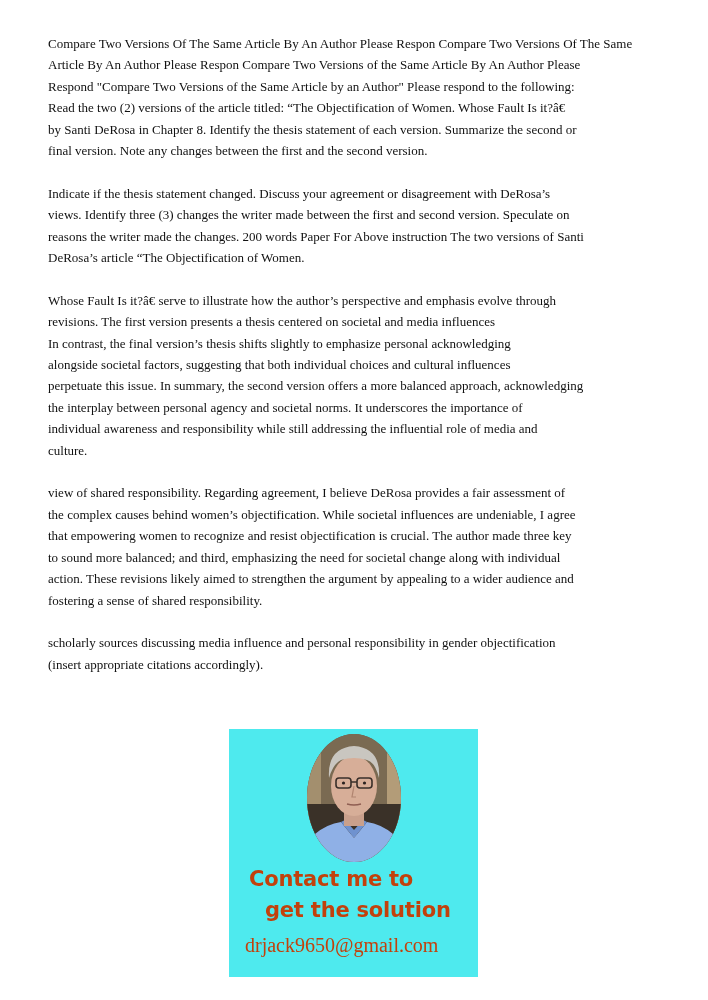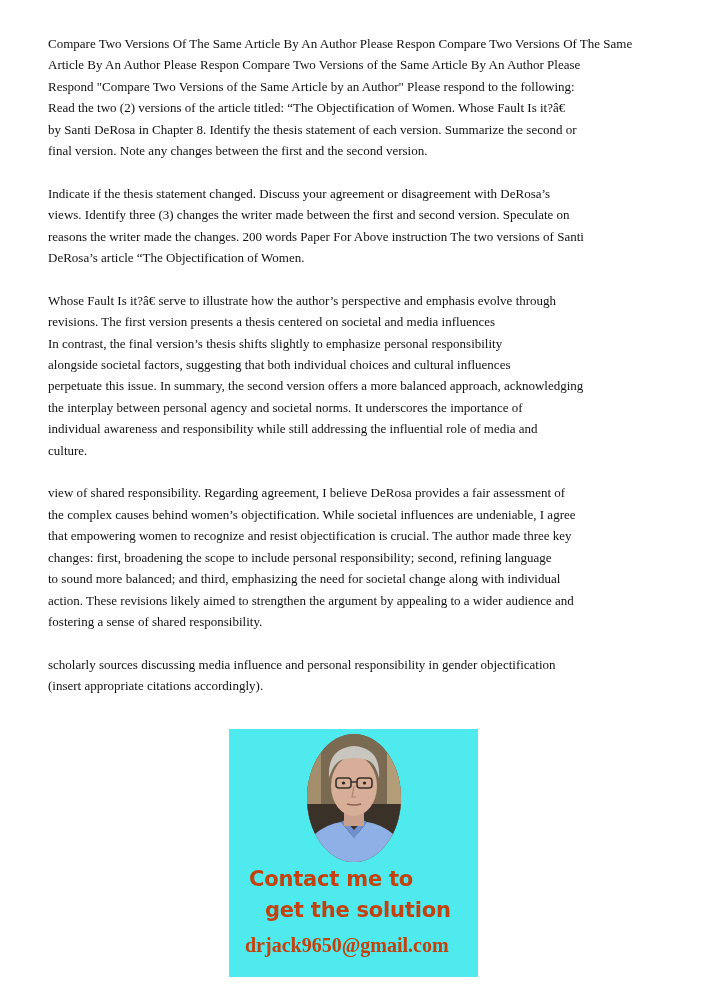--- a/index.html
+++ b/index.html
@@ -63,21 +63,21 @@
       font-family: "DejaVu Sans", "Liberation Sans", sans-serif;
       font-weight: bold;
       font-size: 21px;
       letter-spacing: -0.2px;
     }
     .promo-l1 { top: 138px; padding-left: 4px; }
     .promo-l2 { top: 169px; padding-left: 20px; }
     .promo-email {
       top: 205px;
       font-family: "Liberation Serif", "DejaVu Serif", serif;
-      font-weight: bold;
+      font-weight: normal;
       font-size: 20px;
     }
   </style>
 </head>
 <body>
 
 <div class="page">
   <div class="para">
     <span class="line">Compare Two Versions Of The Same Article By An Author Please Respon Compare Two Versions Of The Same</span>
     <span class="line">Article By An Author Please Respon Compare Two Versions of the Same Article By An Author Please</span>
@@ -88,32 +88,31 @@
   </div>
   <div class="para">
     <span class="line">Indicate if the thesis statement changed. Discuss your agreement or disagreement with DeRosa’s</span>
     <span class="line">views. Identify three (3) changes the writer made between the first and second version. Speculate on</span>
     <span class="line">reasons the writer made the changes. 200 words Paper For Above instruction The two versions of Santi</span>
     <span class="line">DeRosa’s article “The Objectification of Women.</span>
   </div>
   <div class="para">
     <span class="line">Whose Fault Is it?â€ serve to illustrate how the author’s perspective and emphasis evolve through</span>
     <span class="line">revisions. The first version presents a thesis centered on societal and media influences</span>
-    <span class="line">In contrast, the final version’s thesis shifts slightly to emphasize personal responsibility</span>
+    <span class="line">In contrast, the final version’s thesis shifts slightly to emphasize personal acknowledging</span>
     <span class="line">alongside societal factors, suggesting that both individual choices and cultural influences</span>
     <span class="line">perpetuate this issue. In summary, the second version offers a more balanced approach, acknowledging</span>
     <span class="line">the interplay between personal agency and societal norms. It underscores the importance of</span>
     <span class="line">individual awareness and responsibility while still addressing the influential role of media and</span>
     <span class="line">culture.</span>
   </div>
   <div class="para">
     <span class="line">view of shared responsibility. Regarding agreement, I believe DeRosa provides a fair assessment of</span>
     <span class="line">the complex causes behind women’s objectification. While societal influences are undeniable, I agree</span>
     <span class="line">that empowering women to recognize and resist objectification is crucial. The author made three key</span>
-    <span class="line">changes: first, broadening the scope to include personal responsibility; second, refining language</span>
     <span class="line">to sound more balanced; and third, emphasizing the need for societal change along with individual</span>
     <span class="line">action. These revisions likely aimed to strengthen the argument by appealing to a wider audience and</span>
     <span class="line">fostering a sense of shared responsibility.</span>
   </div>
   <div class="para">
     <span class="line">scholarly sources discussing media influence and personal responsibility in gender objectification</span>
     <span class="line">(insert appropriate citations accordingly).</span>
   </div>
 </div>
 

